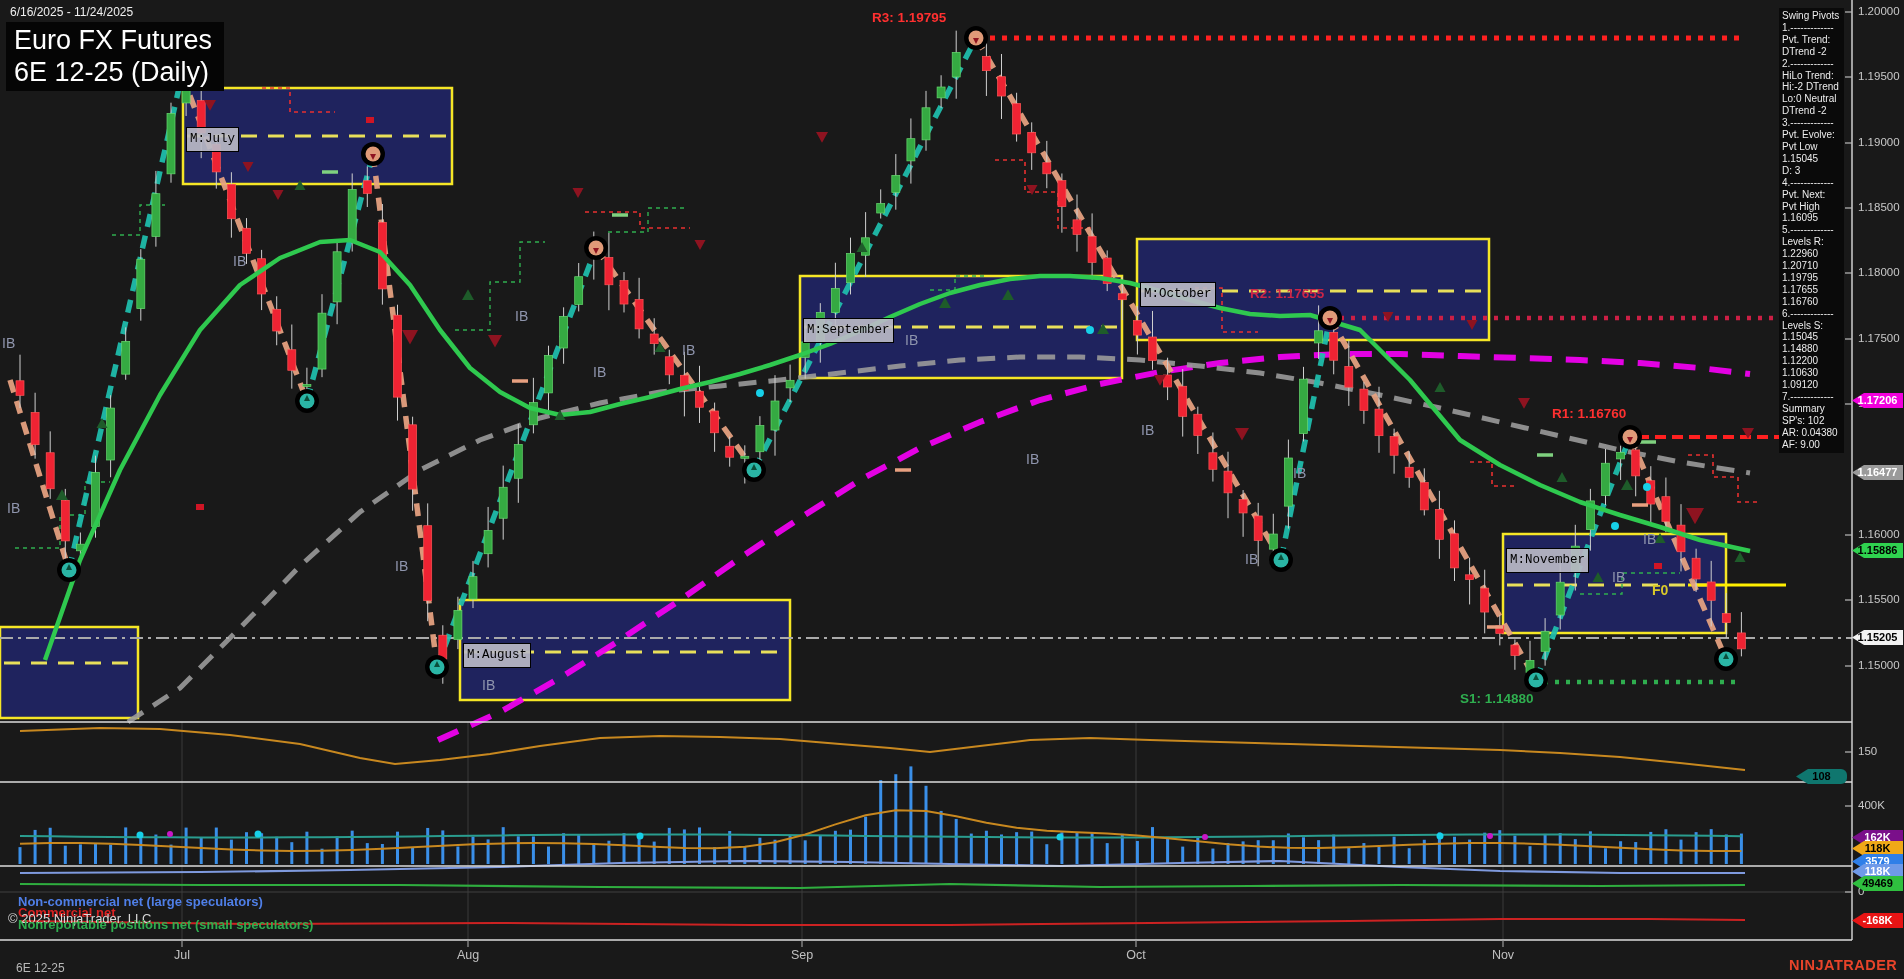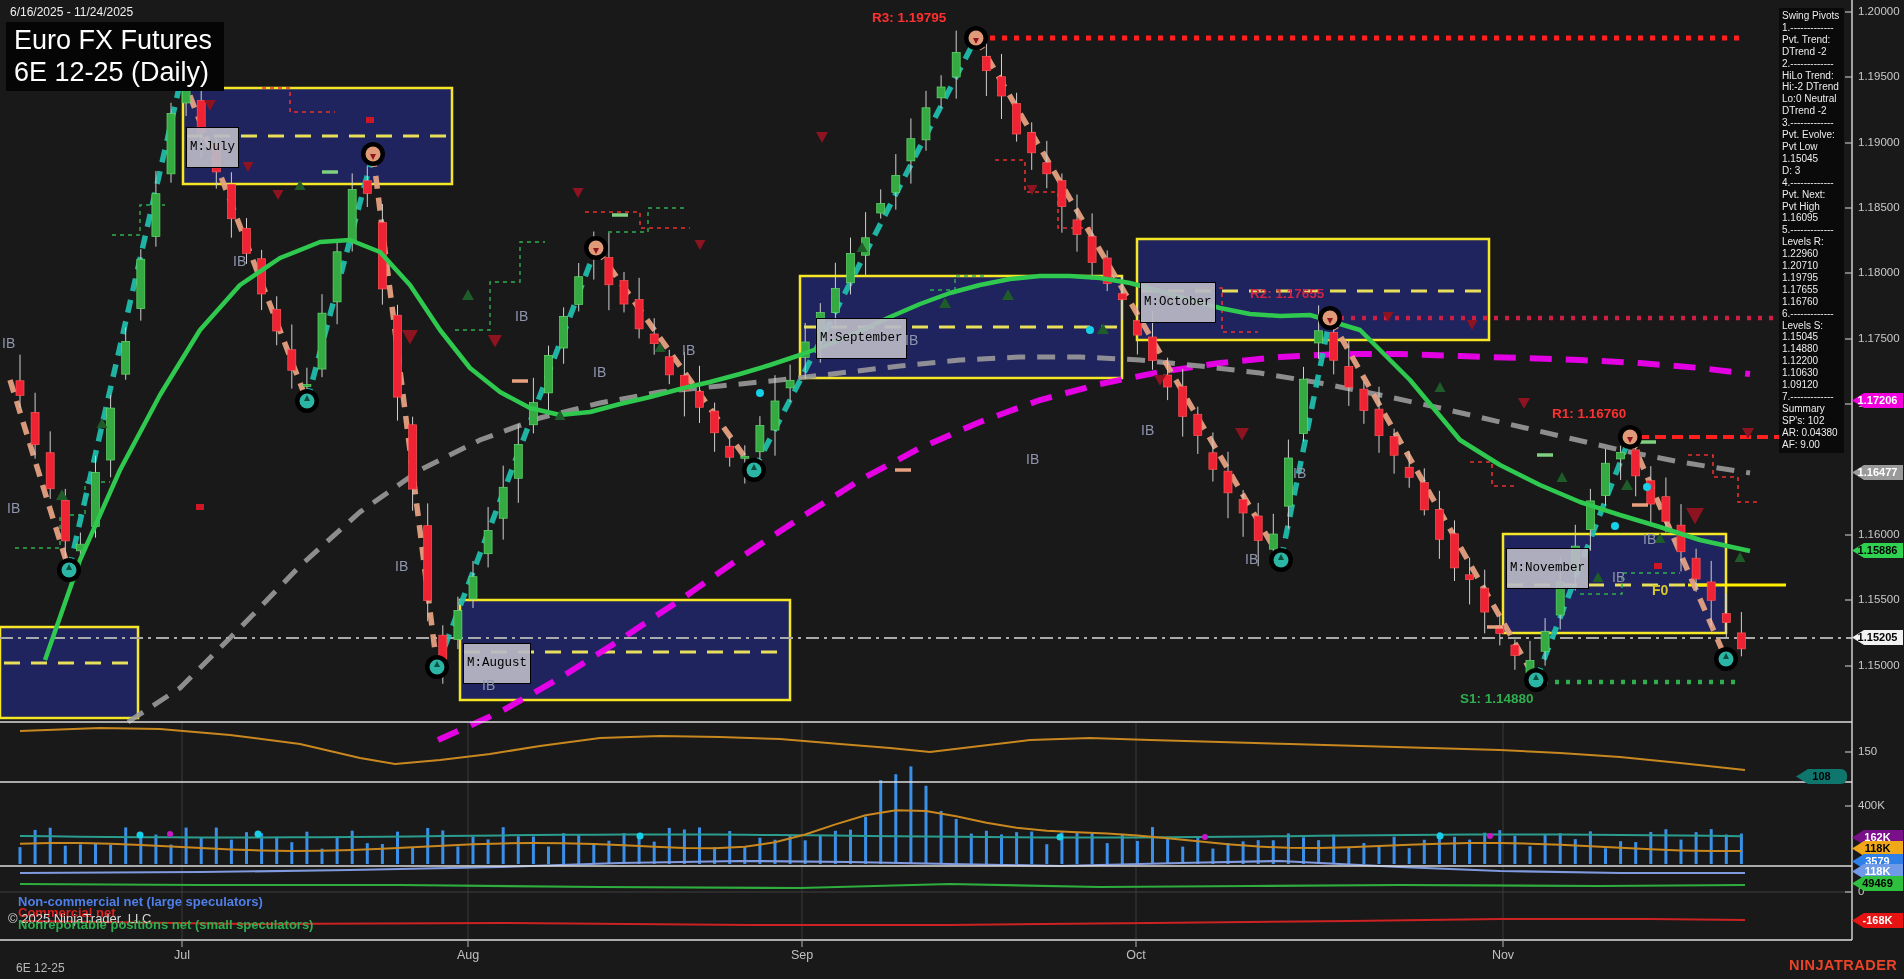--- a/index.html
+++ b/index.html
@@ -10,21 +10,21 @@
   #header-date{left:10px;top:5px;font-size:12px;font-weight:normal;color:#f0f0f0;}
   #title-block{left:6px;top:22px;background:#050505;color:#fff;padding:3px 12px 2px 8px;
                font-size:27px;line-height:1.18;}
   #sidebar{left:1779px;top:8px;width:62px;background:#0a0a0a;color:#ececec;
            font-size:10px;line-height:11.9px;padding:2px 0 2px 3px;white-space:pre;}
   .tick-label{color:#c8c8c8;font-size:11.5px;}
   .tag{width:51px;height:15px;font-size:11px;font-weight:bold;text-align:center;line-height:15px;
        clip-path:polygon(0 50%,12px 0,100% 0,100% 100%,12px 100%);}
   .month-label{color:#c0c0c0;font-size:12.5px;width:44px;text-align:center;}
   .zone-label{background:rgba(186,186,198,0.92);border:1px solid #000;color:#000;
-              font-family:"Liberation Mono",monospace;font-size:12.5px;padding:12px 3px;line-height:15px;}
+              font-family:"Liberation Mono",monospace;font-size:12.5px;padding:4px 3px;line-height:15px;}
   .lvl-label{font-size:13.5px;font-weight:bold;}
   .ib{color:#8f95ad;font-size:14px;}
   .legend{font-size:13px;font-weight:bold;}
   #copyright{font-size:13px;color:#d8d8d8;}
   #footer-symbol{left:16px;top:961px;font-size:12px;color:#b8b8b8;}
   #brand{left:1789px;top:957px;font-size:14.5px;font-weight:bold;color:#e8442a;letter-spacing:0.5px;}
   #f0-label{color:#d8c82a;font-size:14px;font-weight:bold;}
 </style>
 </head>
 <body>
@@ -549,21 +549,21 @@
       <line x1="1845" y1="892" x2="1852" y2="892" stroke="#bbb" stroke-width="1.2"></line>
       <line x1="182" y1="940" x2="182" y2="947" stroke="#999" stroke-width="1.2"></line>
       <line x1="468" y1="940" x2="468" y2="947" stroke="#999" stroke-width="1.2"></line>
       <line x1="802" y1="940" x2="802" y2="947" stroke="#999" stroke-width="1.2"></line>
       <line x1="1136" y1="940" x2="1136" y2="947" stroke="#999" stroke-width="1.2"></line>
       <line x1="1503" y1="940" x2="1503" y2="947" stroke="#999" stroke-width="1.2"></line>
     </svg>
   <div id="overlay" class="abs" style="left:0;top:0;width:1904px;height:979px;pointer-events:none;">
       <div class="abs zone-label" style="left: 186px; top: 127px;">M:July</div>
       <div class="abs zone-label" style="left: 463px; top: 643px;">M:August</div>
-      <div class="abs zone-label" style="left: 803px; top: 318px; margin-left: 13px;">M:September</div>
+      <div class="abs zone-label" style="left: 803px; top: 318px;">M:September</div>
       <div class="abs zone-label" style="left: 1140px; top: 282px;">M:October</div>
       <div class="abs zone-label" style="left: 1506px; top: 548px;">M:November</div>
       <div class="abs lvl-label" style="left: 872px; top: 10px; color: rgb(255, 48, 48);">R3: 1.19795</div>
       <div class="abs lvl-label" style="left: 1250px; top: 286px; color: rgb(204, 37, 72);">R2: 1.17655</div>
       <div class="abs lvl-label" style="left: 1552px; top: 406px; color: rgb(255, 48, 48);">R1: 1.16760</div>
       <div class="abs lvl-label" style="left: 1460px; top: 691px; color: rgb(47, 174, 79);">S1: 1.14880</div>
       <div class="abs tick-label" style="left: 1858px; top: 5px;">1.20000</div>
       <div class="abs tick-label" style="left: 1858px; top: 70px;">1.19500</div>
       <div class="abs tick-label" style="left: 1858px; top: 136px;">1.19000</div>
       <div class="abs tick-label" style="left: 1858px; top: 201px;">1.18500</div>

